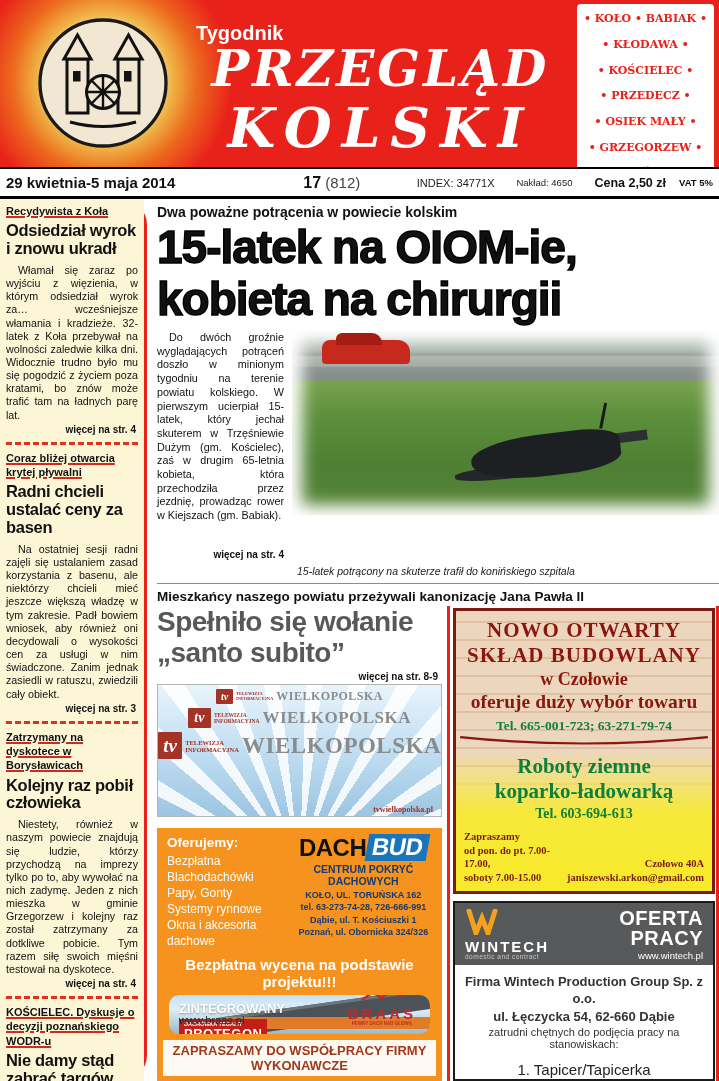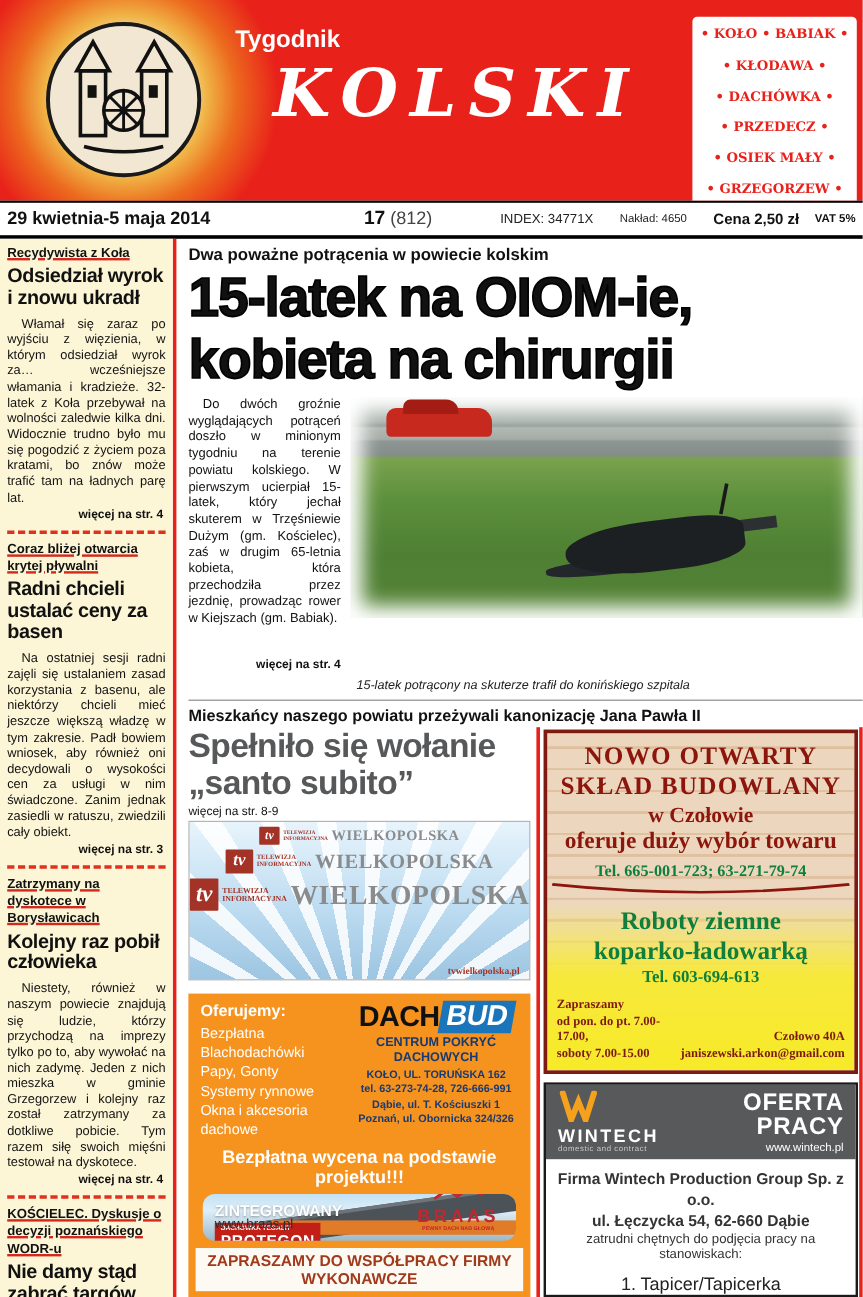--- a/index.html
+++ b/index.html
@@ -8,37 +8,37 @@
   
   .masthead{position:relative;height:167px;background:#e8211a;overflow:hidden;}
   .glow{position:absolute;left:-20px;top:-25px;width:260px;height:220px;
         background:radial-gradient(circle at 48% 48%, #efe6d2 0 27%, #f0b446 38%, #ec6a1e 52%, rgba(232,33,26,0) 72%);}
   .logo-svg{position:absolute;left:28px;top:8px;}
   .tygodnik{position:absolute;left:196px;top:22px;color:#fff;font-size:20px;font-weight:bold;}
   .mast-title{position:absolute;left:188px;top:44px;width:385px;color:#fff;text-align:center;
               font-family:"DejaVu Serif",serif;font-style:italic;font-weight:bold;line-height:1;}
   .mast-title .t1{font-size:50px;letter-spacing:3px;}
   .mast-title .t2{font-size:55px;letter-spacing:10px;margin-top:6px;}
-  .towns{position:absolute;right:5px;top:14px;width:137px;height:184px;background:#fff;border-radius:4px;
+  .towns{position:absolute;right:5px;top:4px;width:137px;height:184px;background:#fff;border-radius:4px;
          display:flex;flex-direction:column;justify-content:space-around;text-align:center;
          color:#e8211a;font-family:"DejaVu Serif",serif;font-weight:bold;font-size:11px;padding:2px 0;box-sizing:border-box;}
   
   .dateline{border-top:2px solid #000;border-bottom:3px solid #000;height:27px;
             display:flex;align-items:center;padding:0 6px;}
   .dl-date{font-weight:bold;font-size:15px;}
   .dl-issue{margin-left:128px;font-size:15px;}
   .dl-issue b{font-size:16px;}
   .dl-issue span{color:#444;font-weight:normal;}
   .dl-index{margin-left:auto;font-size:11px;color:#222;}
   .dl-naklad{margin-left:22px;font-size:9.5px;color:#222;}
   .dl-cena{margin-left:22px;font-weight:bold;font-size:12.5px;}
   .dl-vat{margin-left:13px;font-size:9.5px;font-weight:bold;text-align:center;}
   
   .content{display:flex;height:882px;}
-  .sidebar{width:147px;border-right:3px solid #e8211a;display:flex;flex-direction:column;box-sizing:border-box;}
+  .sidebar{width:147px;border-right:3px solid #e8211a;display:flex;flex-direction:column;box-sizing:border-box;border-radius:26px;}
   .briefs{background:#fdf6d6;flex:1;padding:5px 6px 2px;}
   .kicker-s{font-size:11px;font-weight:bold;line-height:1.3;
             text-decoration:underline;text-decoration-color:#d2281e;text-decoration-thickness:1.5px;}
   .bh{font-size:16.5px;font-weight:800;line-height:1.08;margin:4px 0 6px;letter-spacing:-.3px;}
   .bb{font-size:10.7px;line-height:1.23;text-align:justify;text-indent:12px;}
   .bm{font-size:10px;font-weight:bold;text-align:right;margin:2px 2px 0 0;}
   .bsep{border-top:3px dashed #e0301e;margin:7px 0 6px;}
   
   .main{flex:1;display:flex;flex-direction:column;min-width:0;}
   .kicker1{font-size:14px;font-weight:bold;padding:5px 0 0 10px;}
@@ -59,21 +59,21 @@
   .scooter:before{content:"";position:absolute;right:12px;top:-24px;width:3px;height:26px;background:#17191b;transform:rotate(18deg);}
   .caption{font-size:10.5px;font-style:italic;color:#222;padding:3px 0 4px 150px;}
   .mainsep{border-top:1px solid #8c8c8c;margin:2px 0 0 10px;}
   .kicker2{font-size:13.5px;font-weight:bold;padding:5px 0 2px 10px;}
   
   .lower{flex:1;display:flex;padding-left:10px;min-height:0;}
   .lower-left{width:285px;display:flex;flex-direction:column;}
   .vdiv{width:3px;background:#e8211a;margin:0 3px 0 5px;}
   .lower-right{flex:1;display:flex;flex-direction:column;border-right:3px solid #e8211a;padding-right:1px;min-width:0;}
   .headline2{color:#57585a;font-size:28px;font-weight:800;line-height:1.12;letter-spacing:-.5px;}
-  .more2{font-size:10px;font-weight:normal;text-align:left;margin:3px 4px 2px 0;}
+  .more2{font-size:10px;font-weight:bold;text-align:right;margin:3px 4px 2px 0;}
   
   .tvad{height:131px;border:1px solid #b5b5b5;position:relative;overflow:hidden;
         background:linear-gradient(180deg,#e8f4fc 0%,#bddcf1 55%,#9dc5e1 100%);font-family:Liberation Serif, serif;}
   .rays{position:absolute;inset:0;
         background:repeating-conic-gradient(from 245deg at 50% 140%, rgba(255,255,255,.85) 0deg 5deg, rgba(255,255,255,0) 5deg 13deg);}
   .tvrow{position:relative;display:flex;align-items:center;justify-content:center;margin-top:4px;}
   .tvbox{background:#a33326;color:#fff;font-weight:900;font-style:italic;text-align:center;border-radius:1px;}
   .tvtag{color:#a33326;font-weight:bold;text-align:left;line-height:1.1;margin:0 3px;}
   .tvname{color:#898b8d;font-weight:900;letter-spacing:.5px;}
   .s1 .tvbox{width:17px;height:15px;font-size:10px;line-height:15px;}
@@ -156,26 +156,27 @@
     <rect x="60" y="34" width="14" height="36" fill="#f1e7d2" stroke="#111" stroke-width="2"></rect>
     <path d="M58 34 L67 18 L76 34 Z" fill="#f1e7d2" stroke="#111" stroke-width="2"></path>
     <circle cx="50" cy="56" r="11" fill="#f1e7d2" stroke="#111" stroke-width="2"></circle>
     <path d="M50 45 V67 M39 56 H61 M42.5 48.5 L57.5 63.5 M42.5 63.5 L57.5 48.5" stroke="#111" stroke-width="1.6"></path>
     <rect x="30" y="42" width="5" height="7" fill="#111"></rect>
     <rect x="64" y="42" width="5" height="7" fill="#111"></rect>
     <path d="M28 76 Q50 82 72 76" stroke="#111" stroke-width="2" fill="none"></path>
   </svg>
   <div class="tygodnik">Tygodnik</div>
   <div class="mast-title">
+    <div class="t1">PRZEGLĄD</div>
     <div class="t2">KOLSKI</div>
   </div>
   <div class="towns">
     <span>• KOŁO • BABIAK •</span>
     <span>• KŁODAWA •</span>
-    <span>• DACHÓWKA •</span>
+    <span>• KOŚCIELEC •</span>
     <span>• PRZEDECZ •</span>
     <span>• OSIEK MAŁY •</span>
     <span>• GRZEGORZEW •</span>
     <span>• OLSZÓWKA •</span>
   </div>
 </div>
 
 <div class="dateline">
   <span class="dl-date">29 kwietnia-5 maja 2014</span>
   <span class="dl-issue"><b>17</b> <span>(812)</span></span>

